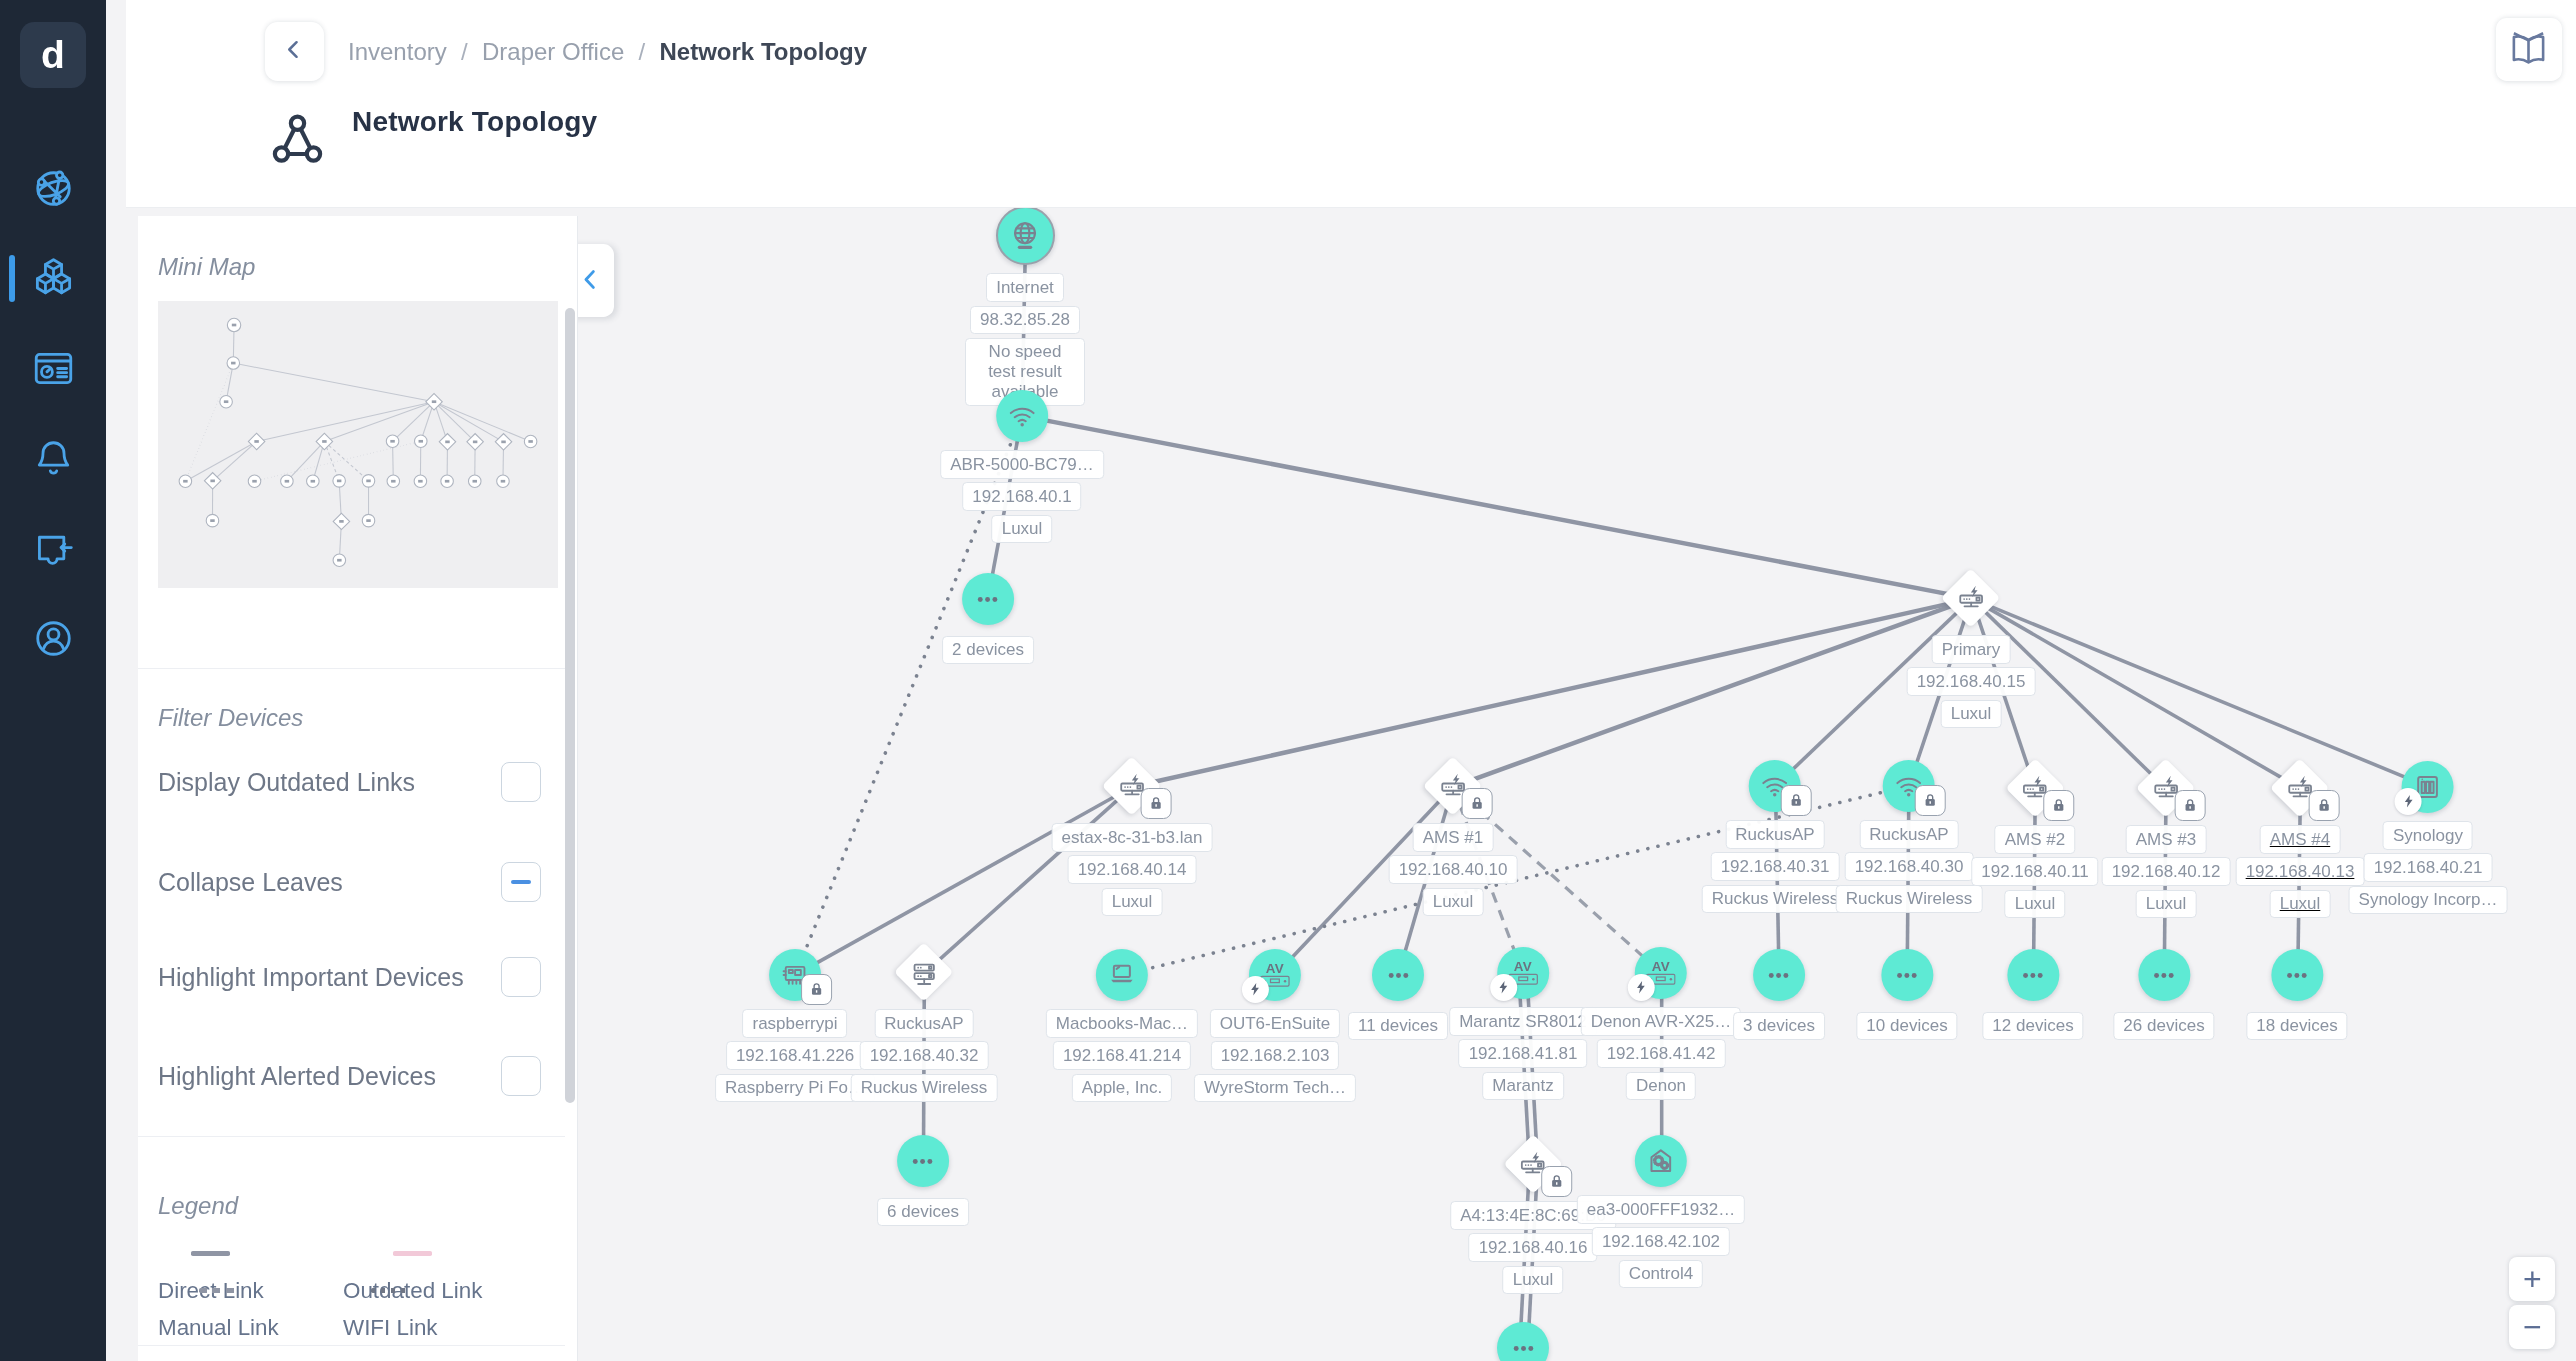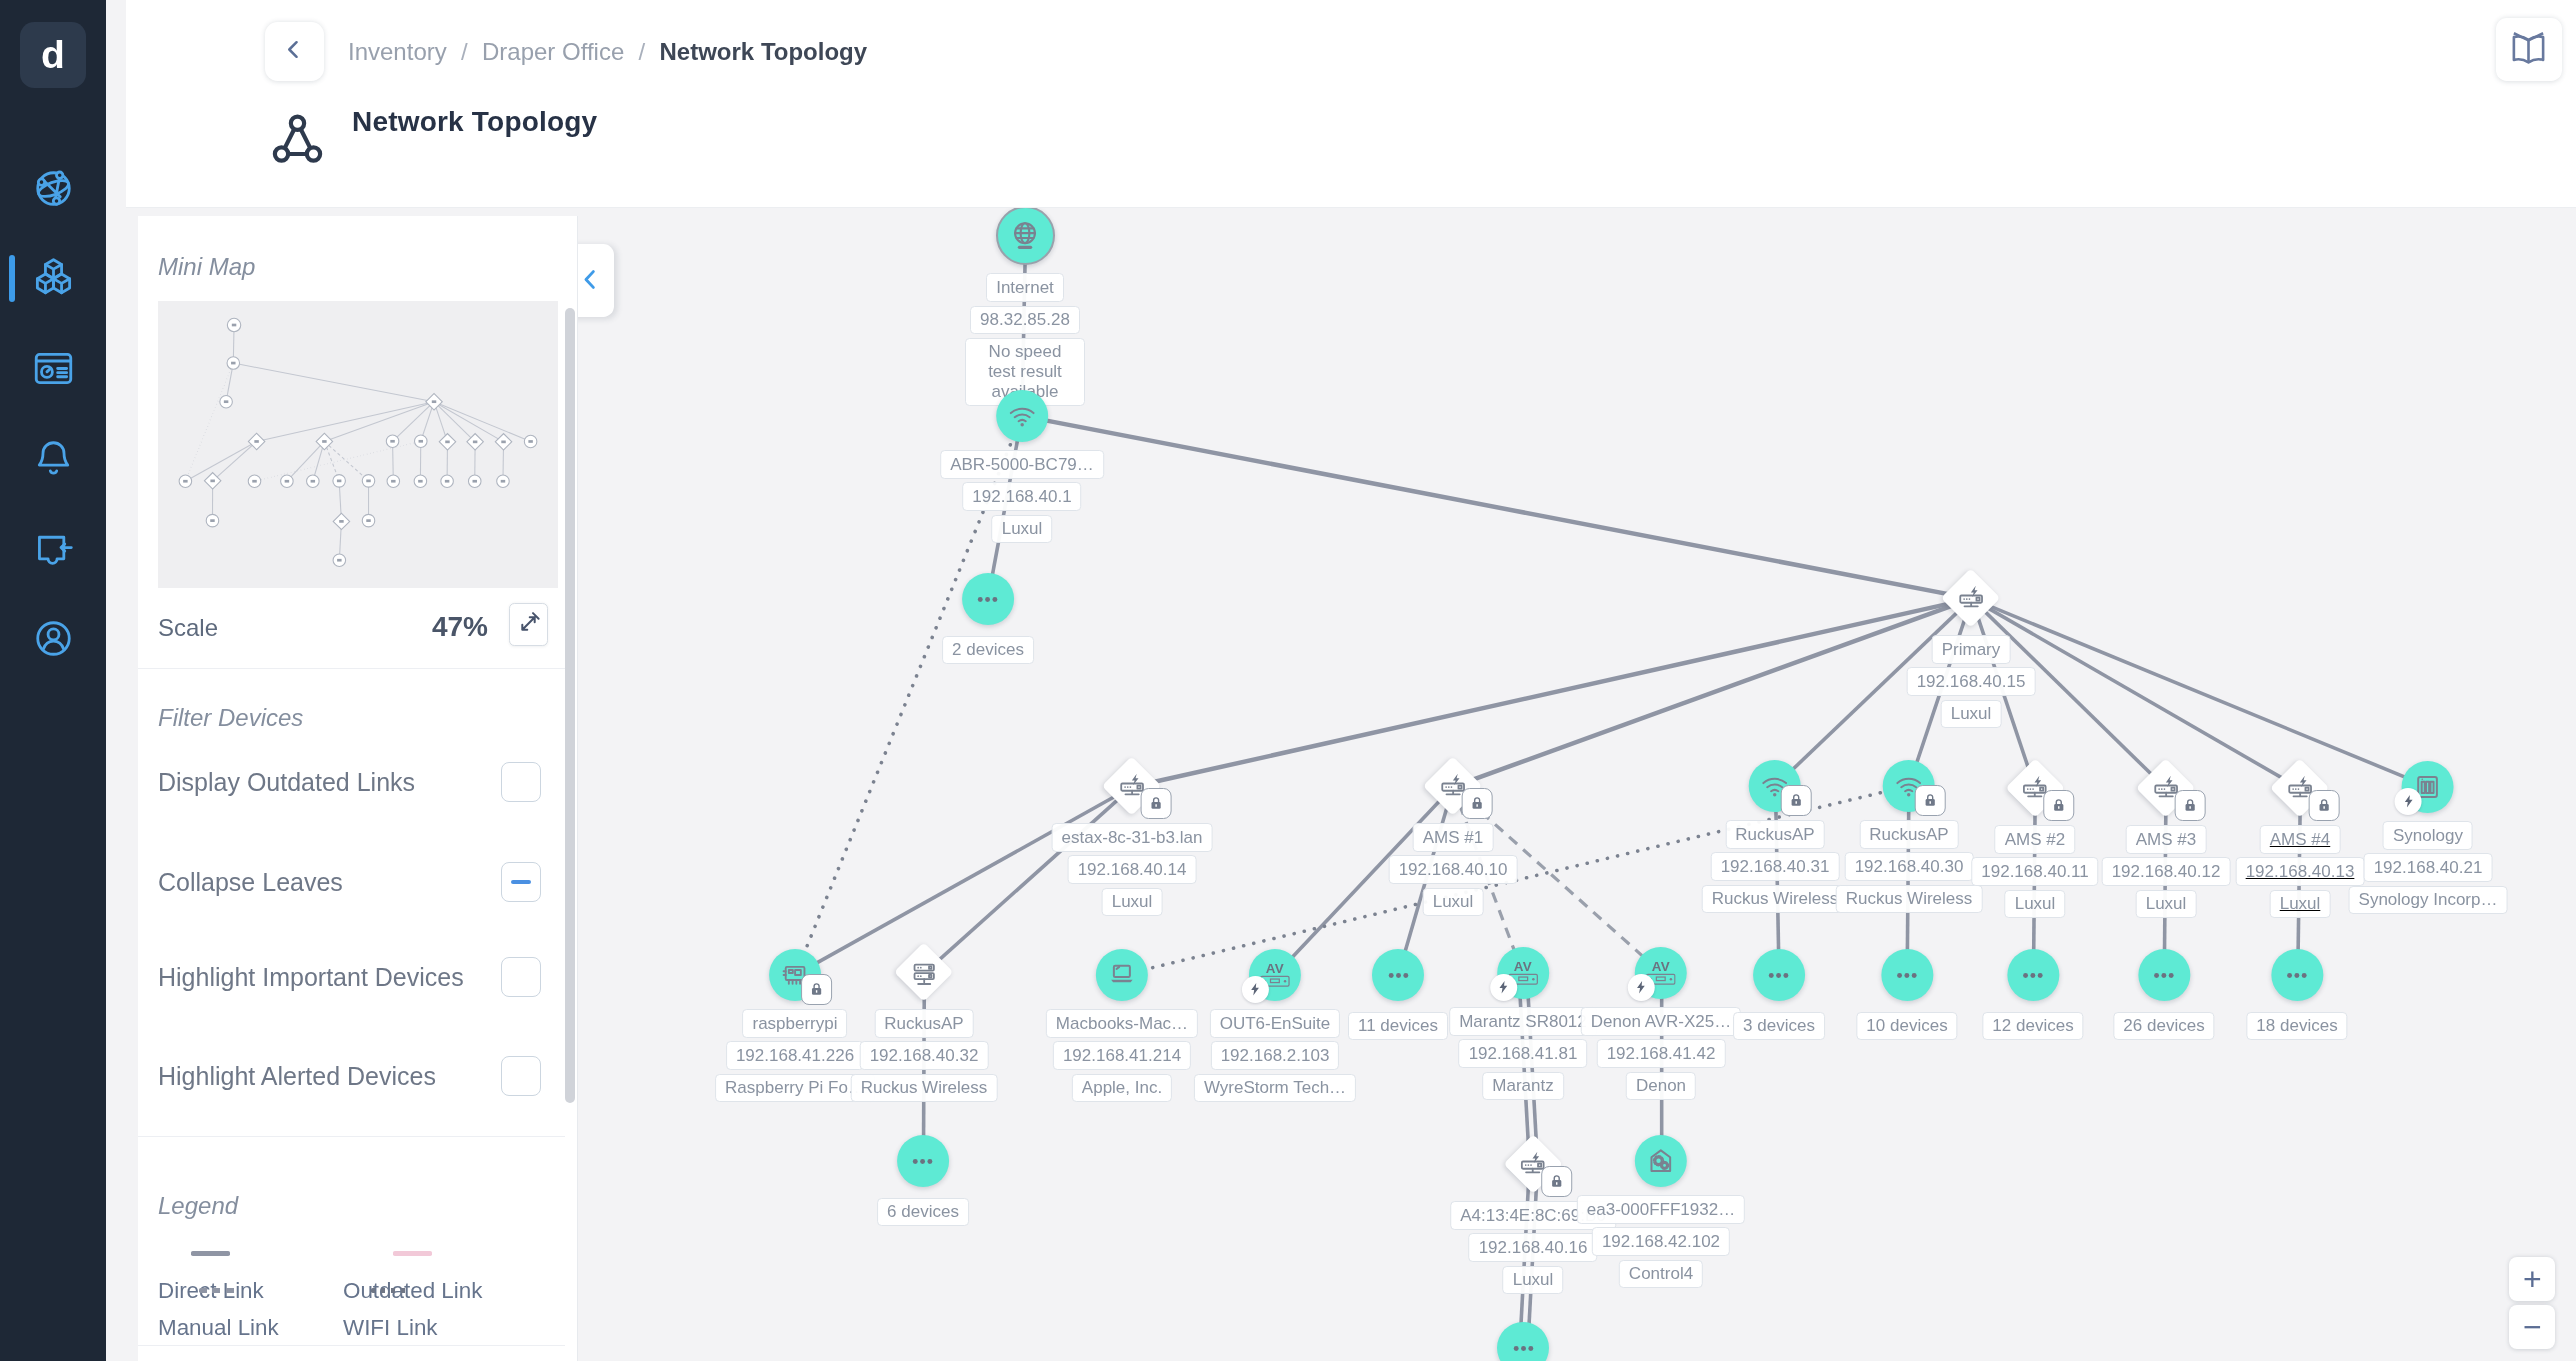--- a/index.html
+++ b/index.html
@@ -290,31 +290,20 @@
               <circle cx="60.86661698956781" cy="245.0730253353204" r="7" fill="#fff" stroke="#aeb4bf" stroke-width="1.2"></circle>
               <rect x="58.36661698956781" y="243.5730253353204" width="5" height="3" fill="#9aa1ad"></rect>
               <rect x="198.48286140089417" y="239.41952309985095" width="13" height="13" transform="rotate(45 204.98286140089417 245.91952309985095)" fill="#fff" stroke="#aeb4bf" stroke-width="1.2"></rect>
               <rect x="202.48286140089417" y="244.41952309985095" width="5" height="3" fill="#9aa1ad"></rect>
               <circle cx="235.24515648286138" cy="245.0730253353204" r="7" fill="#fff" stroke="#aeb4bf" stroke-width="1.2"></circle>
               <rect x="232.74515648286138" y="243.5730253353204" width="5" height="3" fill="#9aa1ad"></rect>
               <circle cx="202.65499254843516" cy="289.3025335320417" r="7" fill="#fff" stroke="#aeb4bf" stroke-width="1.2"></circle>
               <rect x="200.15499254843516" y="287.8025335320417" width="5" height="3" fill="#9aa1ad"></rect>
             </svg>
         </div>
-        <div class="scale-row">
-          <span class="scale-label">Scale</span>
-          <span class="scale-val">47%</span>
-          <button class="fit-btn">
-            <span>
-              <svg width="27" height="27" viewBox="0 0 24 24" fill="none" stroke="#47536b" stroke-width="1.8" stroke-linecap="round">
-                  <path d="M6.5 17.5L17.5 6.5M6.5 17.5v-4.4M6.5 17.5h4.4M17.5 6.5v4.4M17.5 6.5h-4.4M16 2.8l5 5"></path>
-                </svg>
-            </span>
-          </button>
-        </div>
         <hr class="pdiv" style="top:452px">
         <h3 style="top:488px">Filter Devices</h3>
         <div id="filters">
             <div class="filter-row" style="top: 546px;">
               <span class="flabel">Display Outdated Links</span>
               <div class="checkbox"></div>
             </div>
             <div class="filter-row" style="top: 646px;">
               <span class="flabel">Collapse Leaves</span>
               <div class="checkbox">

